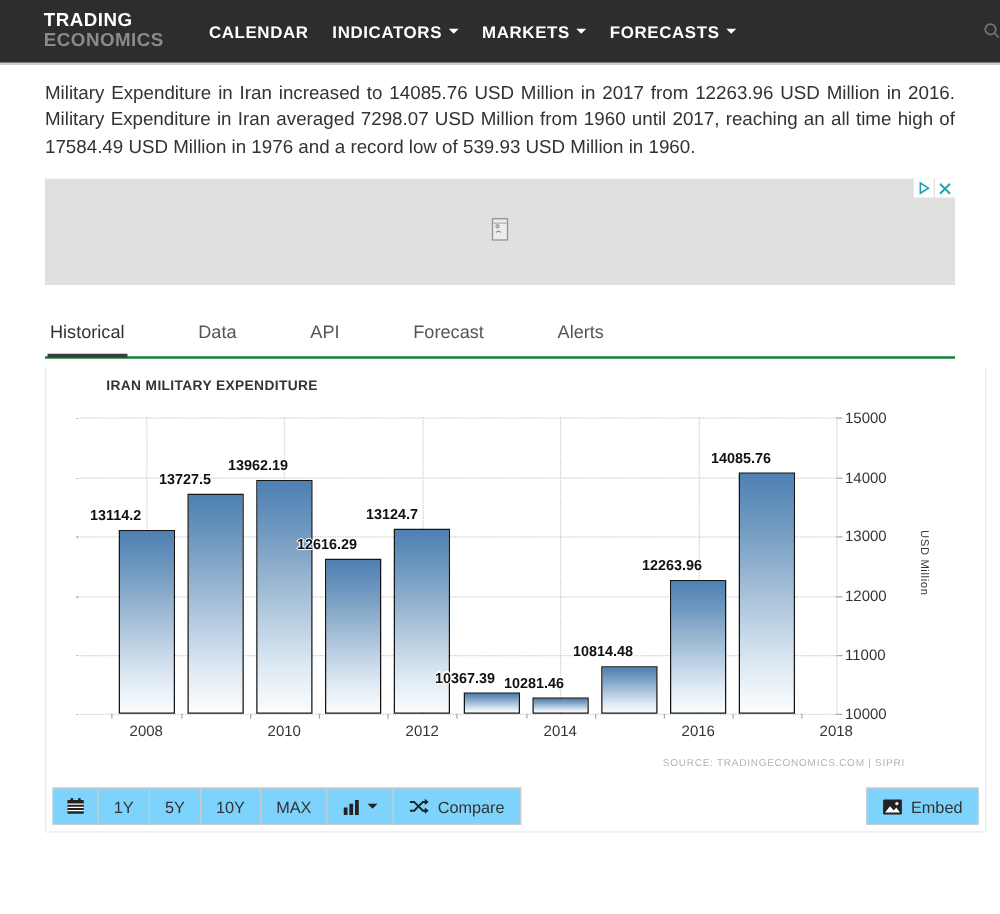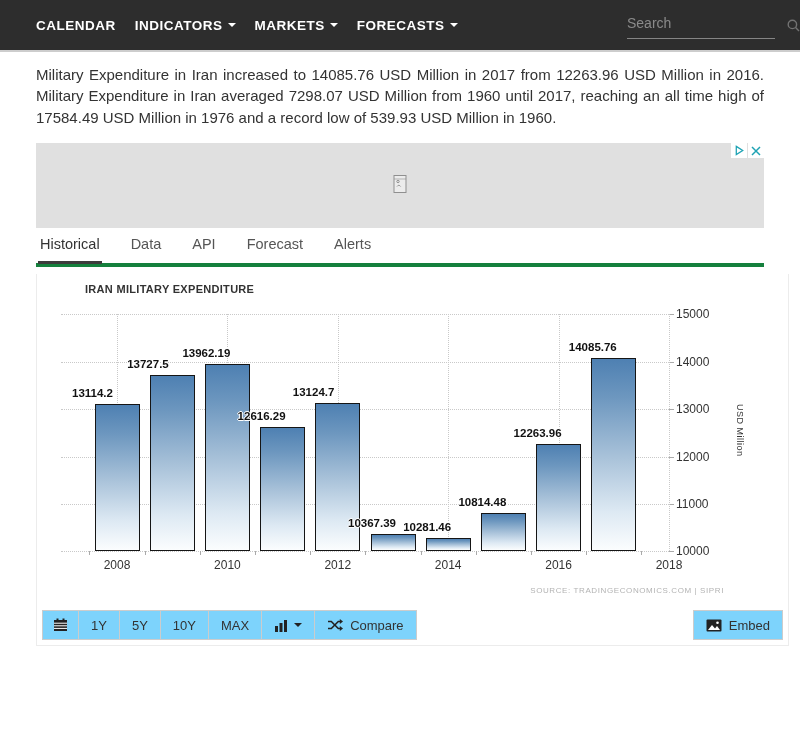--- a/index.html
+++ b/index.html
@@ -26,21 +26,21 @@
   .subtitle a{color:#999;text-decoration:none;cursor:pointer;}
   .summary{margin-top:12px;font-size:15px;line-height:1.43;color:#333;text-align:justify;}
 
   
   .ad{margin-top:9px;height:85px;background:#e0e0e0;position:relative;}
   .ad-icons{position:absolute;top:0;right:0;display:flex;}
   .ad-icon-box{width:16px;height:15px;background:#fff;display:flex;align-items:center;justify-content:center;margin-left:1px;cursor:pointer;}
   .broken{position:absolute;left:50%;top:50%;transform:translate(-50%,-50%);}
 
   
-  .tabs{border-bottom:4px solid #15803d;display:flex;padding-left:2px;}
+  .tabs{margin-top:22px;border-bottom:2px solid #15803d;display:flex;padding-left:2px;gap:28px;}
   .tab{font-size:14.5px;color:#555;padding:8px 2px 9px;margin-right:27px;cursor:pointer;border-bottom:3px solid transparent;margin-bottom:-1px;}
   .tab.active{color:#333;border-bottom-color:#3c3c3c;}
 
   
   .chart-card{margin-top:7px;position:relative;width:753px;height:372px;box-sizing:border-box;border:1px solid #ececec;border-top:none;background:#fff;}
   .chart-title{position:absolute;left:48px;top:9px;font-size:11px;font-weight:600;color:#333;letter-spacing:.3px;}
   .hgrid{position:absolute;height:0;border-top:1px dotted #c9c9c9;}
   .vgrid{position:absolute;width:0;border-left:1px dotted #c9c9c9;}
   .ytick{position:absolute;width:5px;height:0;border-top:1px solid #aaa;}
   .xtick{position:absolute;width:0;height:4px;border-left:1px solid #aaa;}
@@ -60,29 +60,30 @@
   .tbtn .icaret{width:0;height:0;border-left:4px solid transparent;border-right:4px solid transparent;border-top:4px solid #222;margin-left:6px;}
   .tbtn svg{display:block;}
   .tbtn .ic{margin-right:7px;display:flex;}
   .embed-btn{margin-right:0;}
   .range-slot{display:contents;}
 </style>
 </head>
 <body>
 
 <div class="navbar">
+  <div class="logo">
+    <span class="l1">TRADING</span>
+    <span class="l2">ECONOMICS</span>
+  </div>
   <div class="nav-menu">
       <a class="nav-item">CALENDAR</a>
       <a class="nav-item">INDICATORS<span class="caret"></span></a>
       <a class="nav-item">MARKETS<span class="caret"></span></a>
       <a class="nav-item">FORECASTS<span class="caret"></span></a>
     </div>
-  <div class="search-wrap">
-    <input class="search" type="text" placeholder="Search" style="">
-  </div>
   <span class="nav-search-icon">
     <svg width="13" height="13" viewBox="0 0 13 13">
         <circle cx="5.4" cy="5.4" r="4.2" fill="none" stroke="#8a8a8a" stroke-width="1.4"></circle>
         <line x1="8.6" y1="8.6" x2="12" y2="12" stroke="#8a8a8a" stroke-width="1.4"></line>
       </svg>
   </span>
 </div>
 
 <div class="content">
 

